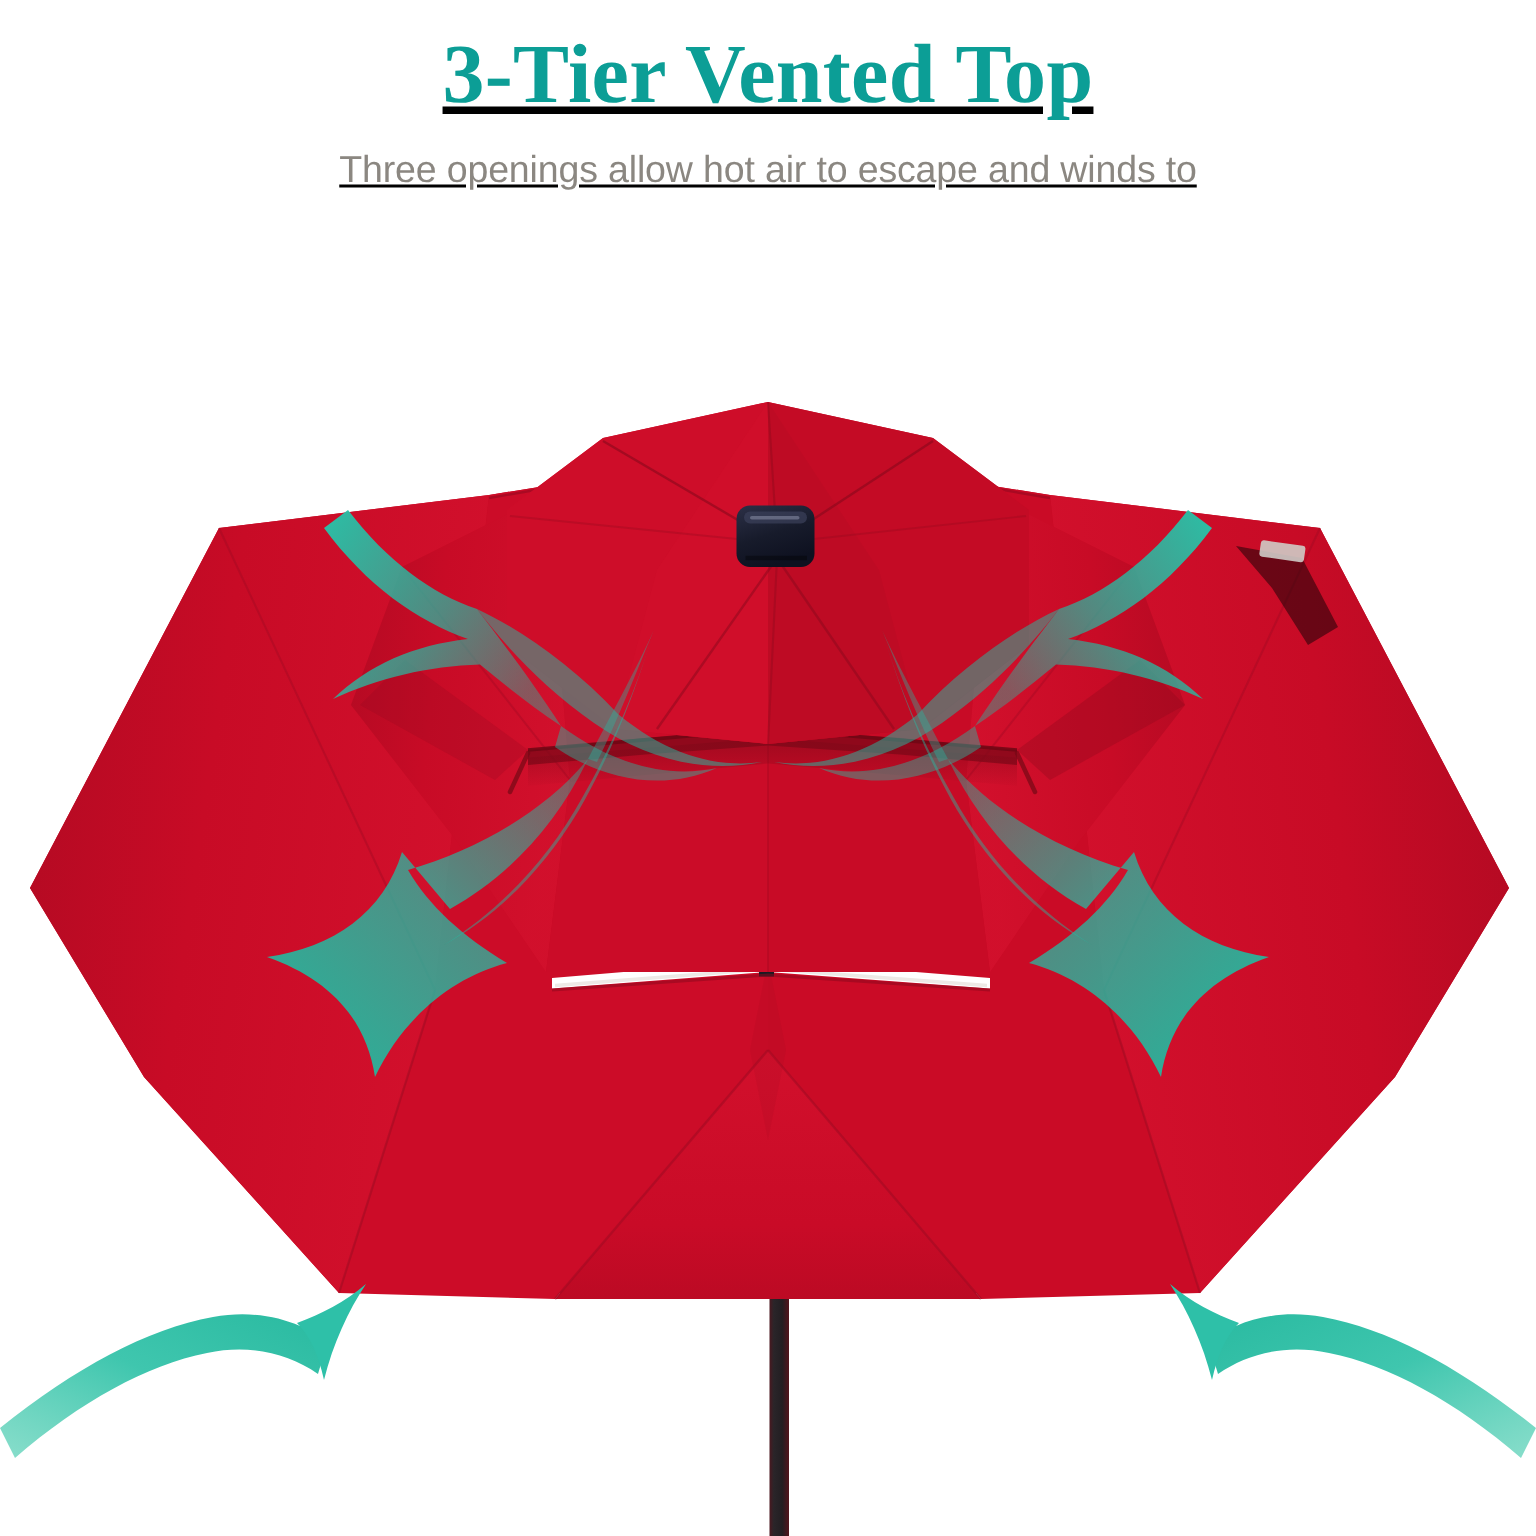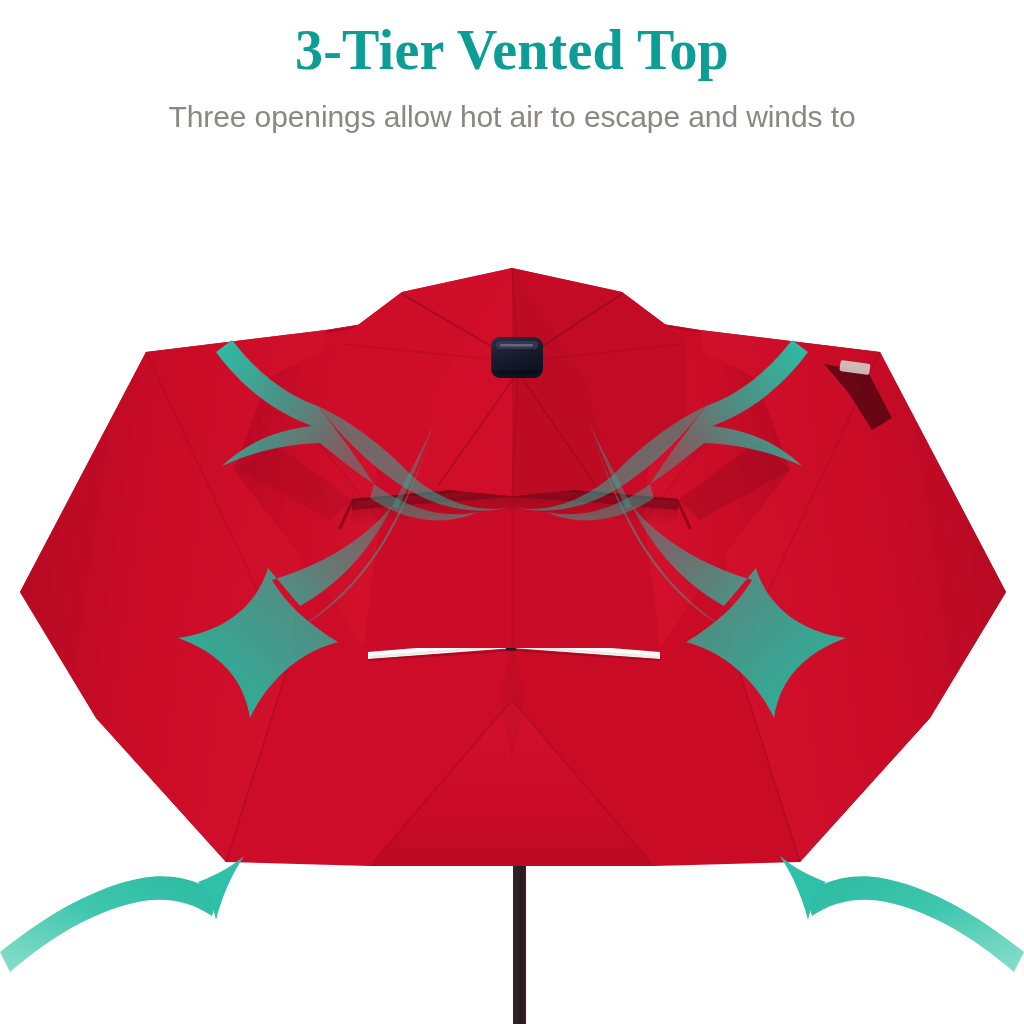--- a/index.html
+++ b/index.html
@@ -18,33 +18,34 @@
     overflow: hidden;
   }
   .header {
     position: absolute;
     top: 0;
     left: 0;
     width: 1024px;
     text-align: center;
     padding-top: 20px;
     box-sizing: border-box;
+    text-decoration: underline;
   }
   .headline {
     font-family: "Liberation Serif", "DejaVu Serif", serif;
     font-size: 56px;
     font-weight: 700;
     letter-spacing: 0.2px;
     line-height: 1.08;
     margin: 0;
     padding: 0;
   }
   .subhead {
     font-family: "Liberation Sans", "DejaVu Sans", sans-serif;
-    font-size: 30px;
+    font-size: 25px;
     font-weight: 300;
     line-height: 1.33;
     margin: 17px 0 0 0;
     padding: 0 48px;
     letter-spacing: -0.1px;
   }
   .subhead-line {
     display: block;
   }
   .stage {

